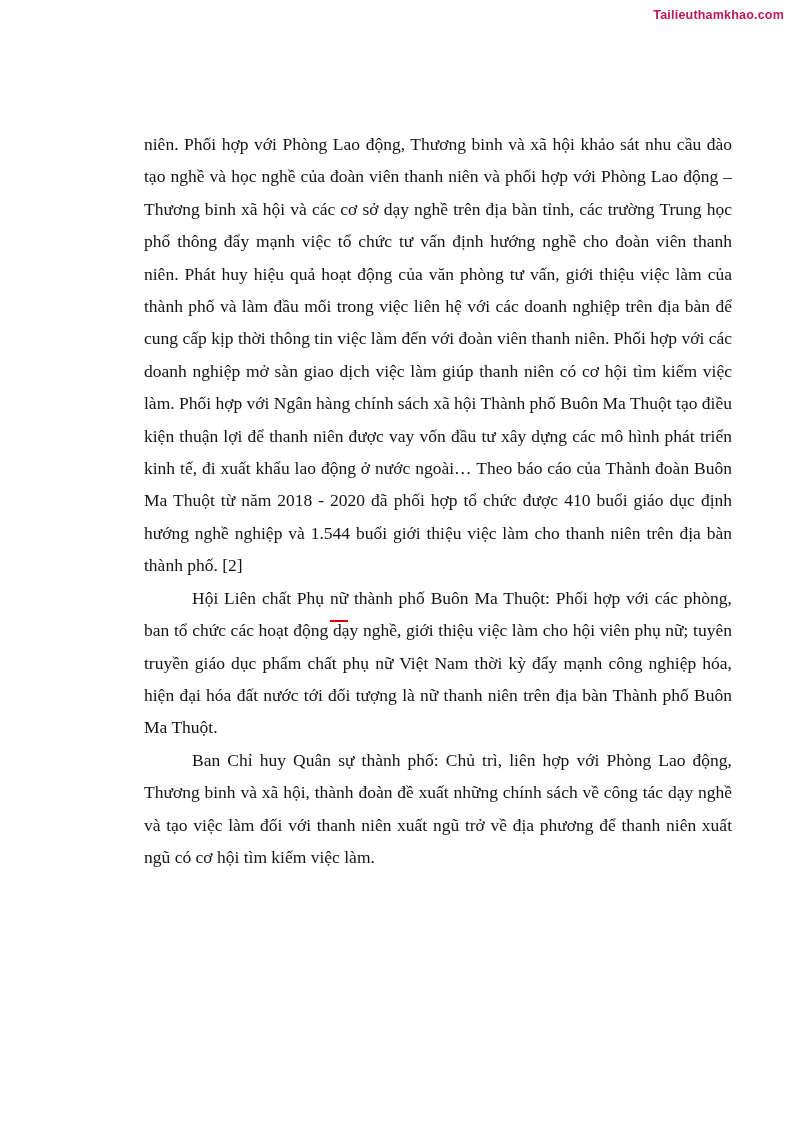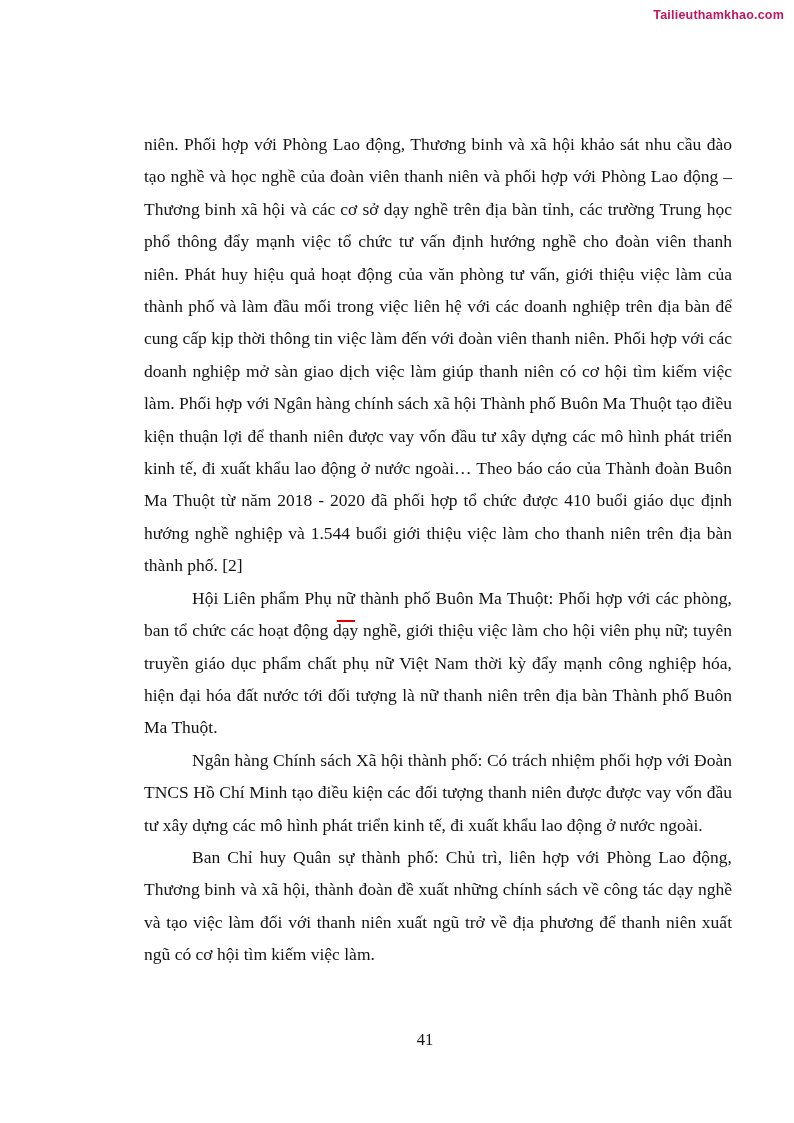--- a/index.html
+++ b/index.html
@@ -60,23 +60,21 @@
 <body>
 
 <div class="page">
 
   <div class="watermark">Tailieuthamkhao.com</div>
 
   <div class="content">
 
     <p class="no-indent">niên. Phối hợp với Phòng Lao động, Thương binh và xã hội khảo sát nhu cầu đào tạo nghề và học nghề của đoàn viên thanh niên và phối hợp với Phòng Lao động – Thương binh xã hội và các cơ sở dạy nghề trên địa bàn tỉnh, các trường Trung học phổ thông đẩy mạnh việc tổ chức tư vấn định hướng nghề cho đoàn viên thanh niên. Phát huy hiệu quả hoạt động của văn phòng tư vấn, giới thiệu việc làm của thành phố và làm đầu mối trong việc liên hệ với các doanh nghiệp trên địa bàn để cung cấp kịp thời thông tin việc làm đến với đoàn viên thanh niên. Phối hợp với các doanh nghiệp mở sàn giao dịch việc làm giúp thanh niên có cơ hội tìm kiếm việc làm. Phối hợp với Ngân hàng chính sách xã hội Thành phố Buôn Ma Thuột tạo điều kiện thuận lợi để thanh niên được vay vốn đầu tư xây dựng các mô hình phát triển kinh tế, đi xuất khẩu lao động ở nước ngoài… Theo báo cáo của Thành đoàn Buôn Ma Thuột từ năm 2018 - 2020 đã phối hợp tổ chức được 410 buổi giáo dục định hướng nghề nghiệp và 1.544 buổi giới thiệu việc làm cho thanh niên trên địa bàn thành phố. [2]</p>
 
-    <p><span>Hội Liên phẩm Phụ </span><span class="spellcheck-underline">nữ</span><span> thành phố Buôn Ma Thuột: Phối hợp với các phòng, ban tổ chức các hoạt động dạy nghề, giới thiệu việc làm cho hội viên phụ nữ; tuyên truyền giáo dục phẩm chất phụ nữ Việt Nam thời kỳ đẩy mạnh công nghiệp hóa, hiện đại hóa đất nước tới đối tượng là nữ thanh niên trên địa bàn Thành phố Buôn Ma Thuột.</span></p>
+    <p><span>Hội Liên chất Phụ </span><span class="spellcheck-underline">nữ</span><span> thành phố Buôn Ma Thuột: Phối hợp với các phòng, ban tổ chức các hoạt động dạy nghề, giới thiệu việc làm cho hội viên phụ nữ; tuyên truyền giáo dục phẩm chất phụ nữ Việt Nam thời kỳ đẩy mạnh công nghiệp hóa, hiện đại hóa đất nước tới đối tượng là nữ thanh niên trên địa bàn Thành phố Buôn Ma Thuột.</span></p>
 
-    <p>Ngân hàng Chính sách Xã hội thành phố: Có trách nhiệm phối hợp với Đoàn TNCS Hồ Chí Minh tạo điều kiện các đối tượng thanh niên được được vay vốn đầu tư xây dựng các mô hình phát triển kinh tế, đi xuất khẩu lao động ở nước ngoài.</p>
 
     <p>Ban Chỉ huy Quân sự thành phố: Chủ trì, liên hợp với Phòng Lao động, Thương binh và xã hội, thành đoàn đề xuất những chính sách về công tác dạy nghề và tạo việc làm đối với thanh niên xuất ngũ trở về địa phương để thanh niên xuất ngũ có cơ hội tìm kiếm việc làm.</p>
 
   </div>
 
-  <div class="page-number">41</div>
 
 </div>
 
 </body></html>

